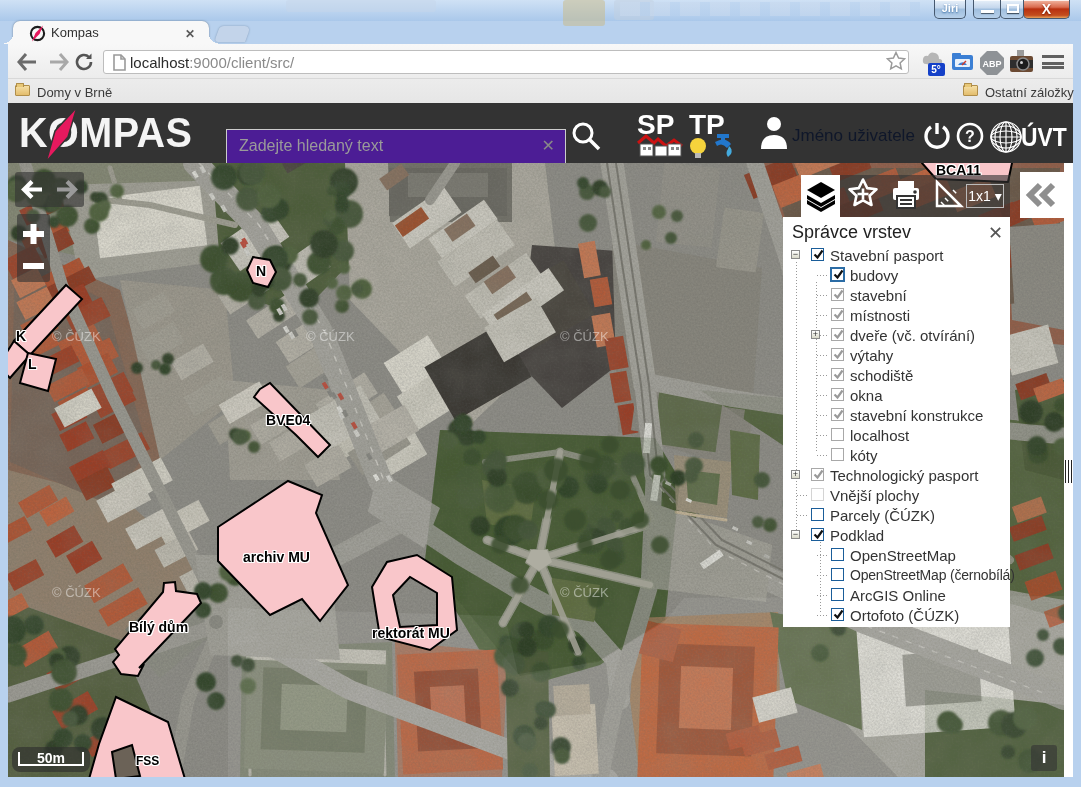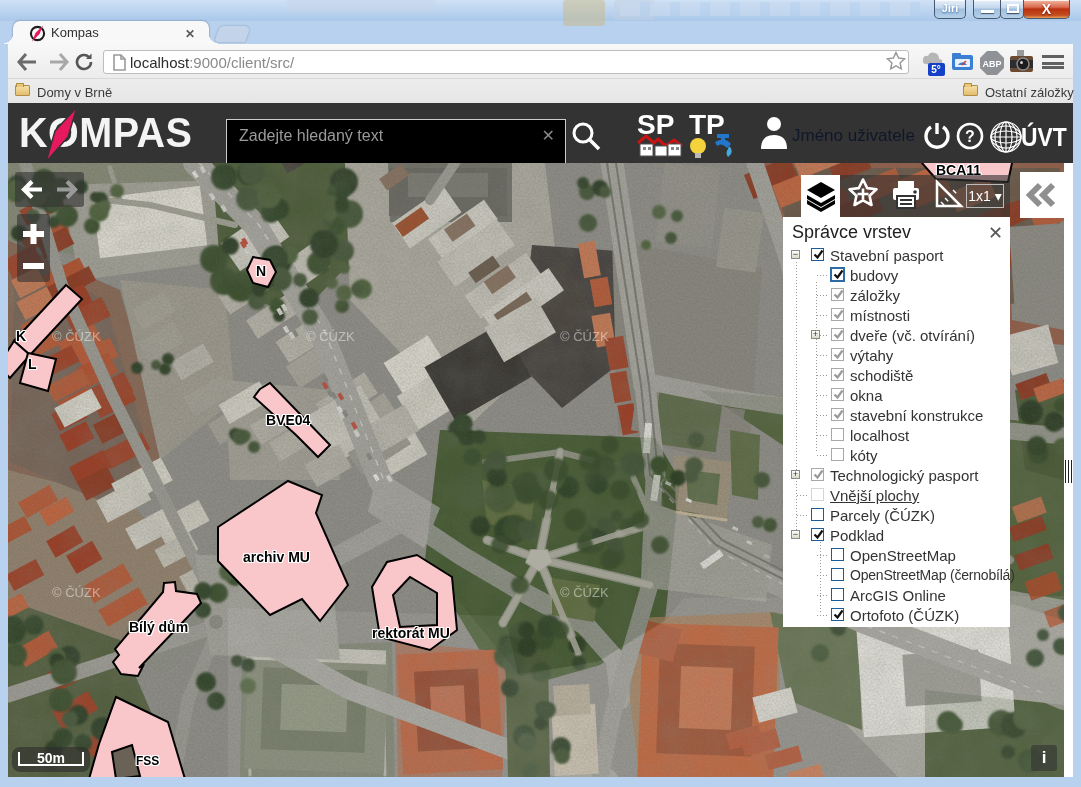--- a/index.html
+++ b/index.html
@@ -33,21 +33,21 @@
 #star{left:886px;top:51px}
 #ham{left:1042px;top:55px;width:22px;height:14px;border-top:3px solid #616161;border-bottom:3px solid #616161}
 #ham:before{content:"";position:absolute;left:0;top:3.5px;width:22px;height:3px;background:#616161}
 
 .bmk{font-size:13px;color:#3a3a3a;top:85px}
 .folder{top:85px;width:15px;height:11px;background:linear-gradient(#f5dfa5,#e3bd6d);border:1px solid #b08e4a;border-radius:1px}
 .folder:before{content:"";position:absolute;left:0;top:-3px;width:6px;height:3px;background:#e8c877;border:1px solid #b08e4a;border-bottom:none;border-radius:1px 1px 0 0}
 
 #hdr{left:8px;top:103px;width:1065px;height:60px;background:#333}
 #logo{left:19px;top:108px;color:#f4f4f4;font-size:43px;font-weight:bold;letter-spacing:0.5px;transform:scaleX(.92);transform-origin:0 0}
-#search{left:226px;top:119px;width:340px;height:48px;background:#000000;border:1px solid #ccc}
+#search{left:226px;top:129px;width:340px;height:48px;background:#4c1d95;border:1px solid #ccc}
 #search .ph{position:absolute;left:12px;top:7px;font-size:16px;color:#9a9a9a}
 #search .x{position:absolute;right:10px;top:6px;font-size:16px;color:#888}
 #uname{left:792px;top:126px;color:#0f172a;font-size:17px}
 #uvt{left:1021px;top:122px;color:#fff;font-size:26px;font-weight:bold;transform:scaleX(.88);transform-origin:0 0}
 
 #maparea{left:8px;top:163px;width:1056px;height:614px;overflow:hidden}
 #sidestrip{left:1064px;top:163px;width:9px;height:614px;background:#fff}
 #grip{left:1065px;top:460px;width:7px;height:23px;background:repeating-linear-gradient(90deg,#222 0,#222 1px,#fff 1px,#fff 3px)}
 
 .mbox{background:rgba(51,51,51,.62);border-radius:3px}
@@ -839,21 +839,21 @@
         <path d="M2.5 6.5 L5.5 9.5 L10.5 2.5" fill="none" stroke="#111" stroke-width="2.2"></path>
       </svg>
     </div>
 <div class="ti" style="left:850px;top:267px;">budovy</div>
 <div class="abs" style="left:817px;top:295px;width:10px;height:1px;background:repeating-linear-gradient(90deg,#999 0,#999 1px,transparent 1px,transparent 3px)"></div>
 <div class="cb g" style="left:831px;top:288px">
       <svg width="13" height="13" viewBox="0 0 13 13">
         <path d="M2.5 6.5 L5.5 9.5 L10.5 2.5" fill="none" stroke="#9a9a9a" stroke-width="2.2"></path>
       </svg>
     </div>
-<div class="ti" style="left:850px;top:287px;">záložky</div>
+<div class="ti" style="left:850px;top:287px;">stavební</div>
 <div class="abs" style="left:817px;top:315px;width:10px;height:1px;background:repeating-linear-gradient(90deg,#999 0,#999 1px,transparent 1px,transparent 3px)"></div>
 <div class="cb g" style="left:831px;top:308px">
       <svg width="13" height="13" viewBox="0 0 13 13">
         <path d="M2.5 6.5 L5.5 9.5 L10.5 2.5" fill="none" stroke="#9a9a9a" stroke-width="2.2"></path>
       </svg>
     </div>
 <div class="ti" style="left:850px;top:307px;">místnosti</div>
 <div class="abs" style="left:817px;top:335px;width:10px;height:1px;background:repeating-linear-gradient(90deg,#999 0,#999 1px,transparent 1px,transparent 3px)"></div>
 <div class="exp" style="left:811px;top:330px">+</div>
 <div class="cb g" style="left:831px;top:328px">
@@ -898,21 +898,21 @@
 <div class="ti" style="left:850px;top:447px;">kóty</div>
 <div class="exp" style="left:791px;top:470px">+</div>
 <div class="cb g" style="left:811px;top:468px">
       <svg width="13" height="13" viewBox="0 0 13 13">
         <path d="M2.5 6.5 L5.5 9.5 L10.5 2.5" fill="none" stroke="#9a9a9a" stroke-width="2.2"></path>
       </svg>
     </div>
 <div class="ti" style="left:830px;top:467px;">Technologický pasport</div>
 <div class="abs" style="left:797px;top:495px;width:10px;height:1px;background:repeating-linear-gradient(90deg,#999 0,#999 1px,transparent 1px,transparent 3px)"></div>
 <div class="cb dis" style="left:811px;top:488px"></div>
-<div class="ti" style="left:830px;top:487px;text-decoration:underline;">Vnější plochy</div>
+<div class="ti" style="left:830px;top:487px;">Vnější plochy</div>
 <div class="abs" style="left:797px;top:515px;width:10px;height:1px;background:repeating-linear-gradient(90deg,#999 0,#999 1px,transparent 1px,transparent 3px)"></div>
 <div class="cb" style="left:811px;top:508px"></div>
 <div class="ti" style="left:830px;top:507px;">Parcely (ČÚZK)</div>
 <div class="exp" style="left:791px;top:530px">−</div>
 <div class="cb" style="left:811px;top:528px">
       <svg width="13" height="13" viewBox="0 0 13 13">
         <path d="M2.5 6.5 L5.5 9.5 L10.5 2.5" fill="none" stroke="#111" stroke-width="2.2"></path>
       </svg>
     </div>
 <div class="ti" style="left:830px;top:527px;">Podklad</div>

